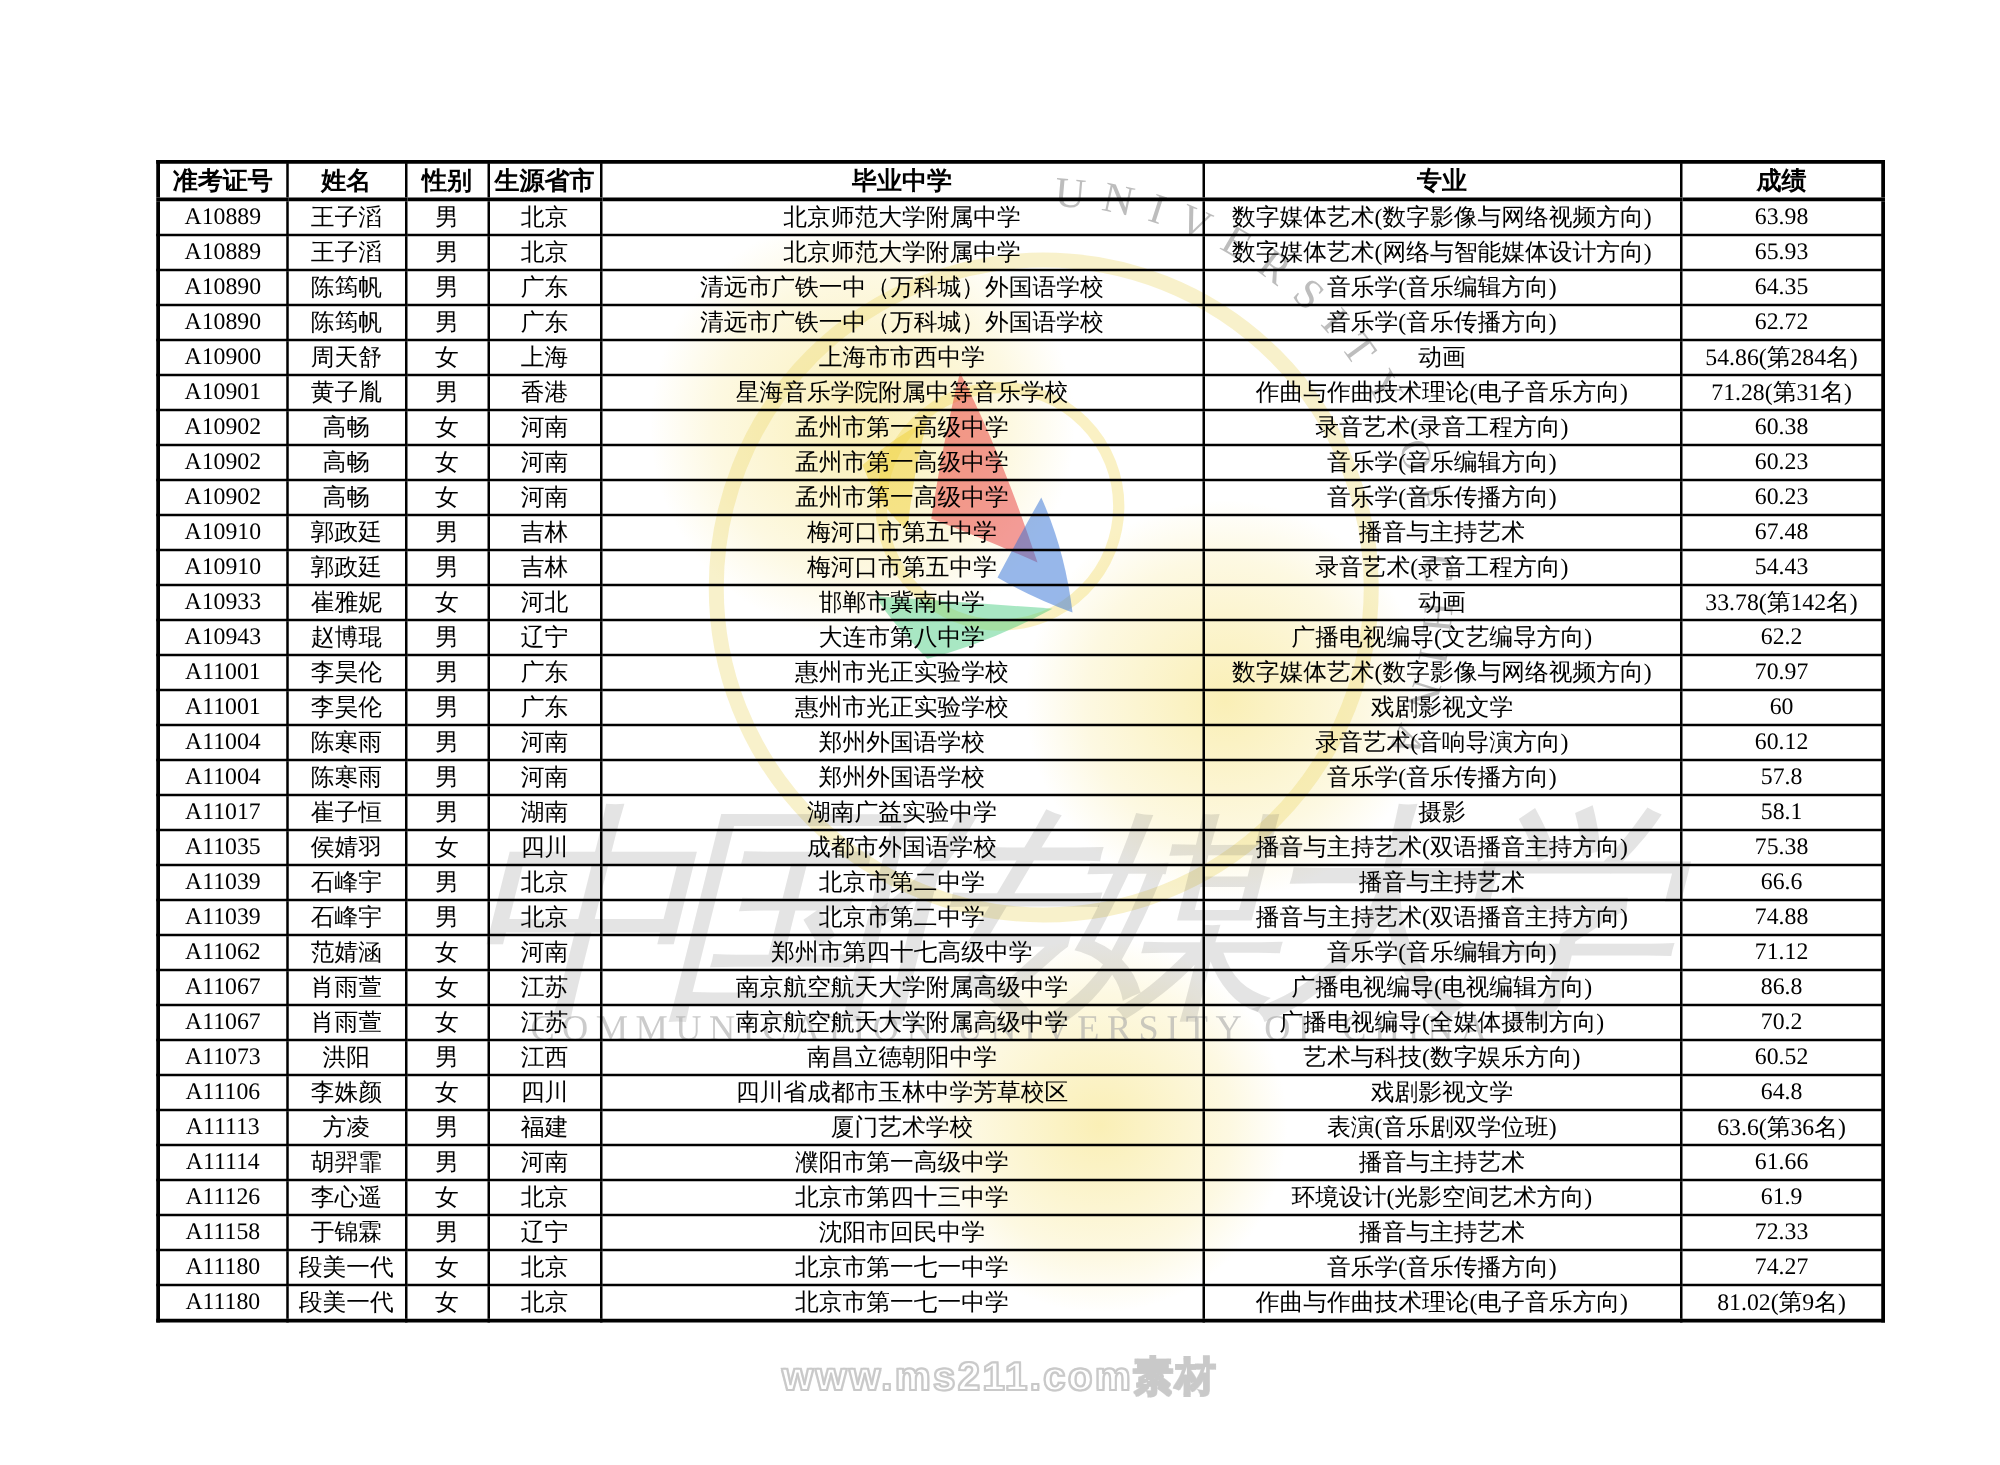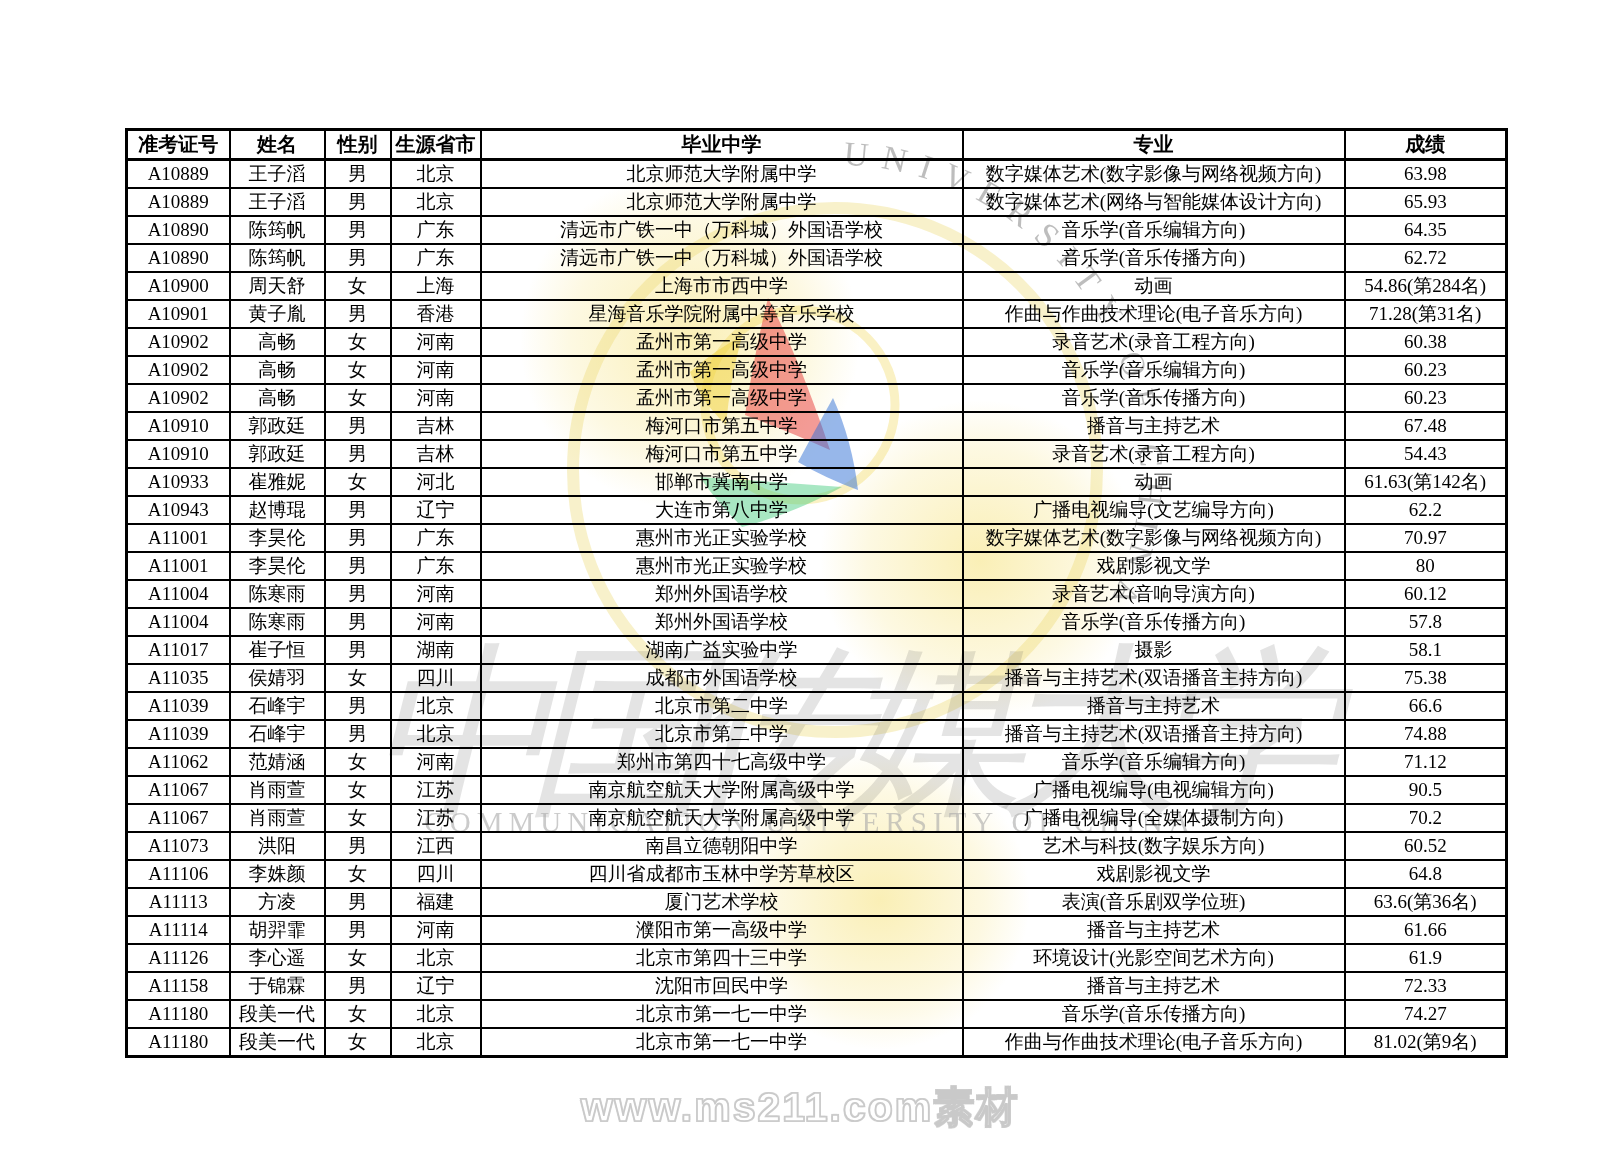--- a/index.html
+++ b/index.html
@@ -20,21 +20,21 @@
     white-space:nowrap;overflow:hidden;padding:0 2px;color:#000;
   }
   th{font-size:20px;font-weight:bold;height:26px;}
   td{font-size:19px;height:24.5px;font-weight:500;}
   table{border:3px solid #000;}
   thead th{border-bottom:3px solid #000;}
   
   #site-watermark{
     position:absolute;left:0;top:1080px;width:1600px;text-align:center;
     font-family:"Liberation Sans","DejaVu Sans",sans-serif;
-    font-size:41px;font-weight:bold;letter-spacing:2px;color:#ffffff;
+    font-size:32px;font-weight:bold;letter-spacing:2px;color:#ffffff;
     -webkit-text-stroke:1.5px #c9c9c9;
     text-shadow:1px 1px 0 #d4d4d4,-1px -1px 0 #d4d4d4,1px -1px 0 #d4d4d4,-1px 1px 0 #d4d4d4;
     z-index:2;
   }
 </style>
 </head>
 <body>
 
 <svg id="watermark-layer" viewBox="0 0 1600 1172" xmlns="http://www.w3.org/2000/svg" aria-hidden="true">
   <defs>
@@ -189,21 +189,21 @@
           <td>录音艺术(录音工程方向)</td>
           <td>54.43</td>
         </tr>
         <tr>
           <td>A10933</td>
           <td>崔雅妮</td>
           <td>女</td>
           <td>河北</td>
           <td>邯郸市冀南中学</td>
           <td>动画</td>
-          <td>61.63(第142名)</td>
+          <td>33.78(第142名)</td>
         </tr>
         <tr>
           <td>A10943</td>
           <td>赵博琨</td>
           <td>男</td>
           <td>辽宁</td>
           <td>大连市第八中学</td>
           <td>广播电视编导(文艺编导方向)</td>
           <td>62.2</td>
         </tr>
@@ -216,21 +216,21 @@
           <td>数字媒体艺术(数字影像与网络视频方向)</td>
           <td>70.97</td>
         </tr>
         <tr>
           <td>A11001</td>
           <td>李昊伦</td>
           <td>男</td>
           <td>广东</td>
           <td>惠州市光正实验学校</td>
           <td>戏剧影视文学</td>
-          <td>80</td>
+          <td>60</td>
         </tr>
         <tr>
           <td>A11004</td>
           <td>陈寒雨</td>
           <td>男</td>
           <td>河南</td>
           <td>郑州外国语学校</td>
           <td>录音艺术(音响导演方向)</td>
           <td>60.12</td>
         </tr>
@@ -288,21 +288,21 @@
           <td>音乐学(音乐编辑方向)</td>
           <td>71.12</td>
         </tr>
         <tr>
           <td>A11067</td>
           <td>肖雨萱</td>
           <td>女</td>
           <td>江苏</td>
           <td>南京航空航天大学附属高级中学</td>
           <td>广播电视编导(电视编辑方向)</td>
-          <td>90.5</td>
+          <td>86.8</td>
         </tr>
         <tr>
           <td>A11067</td>
           <td>肖雨萱</td>
           <td>女</td>
           <td>江苏</td>
           <td>南京航空航天大学附属高级中学</td>
           <td>广播电视编导(全媒体摄制方向)</td>
           <td>70.2</td>
         </tr>

